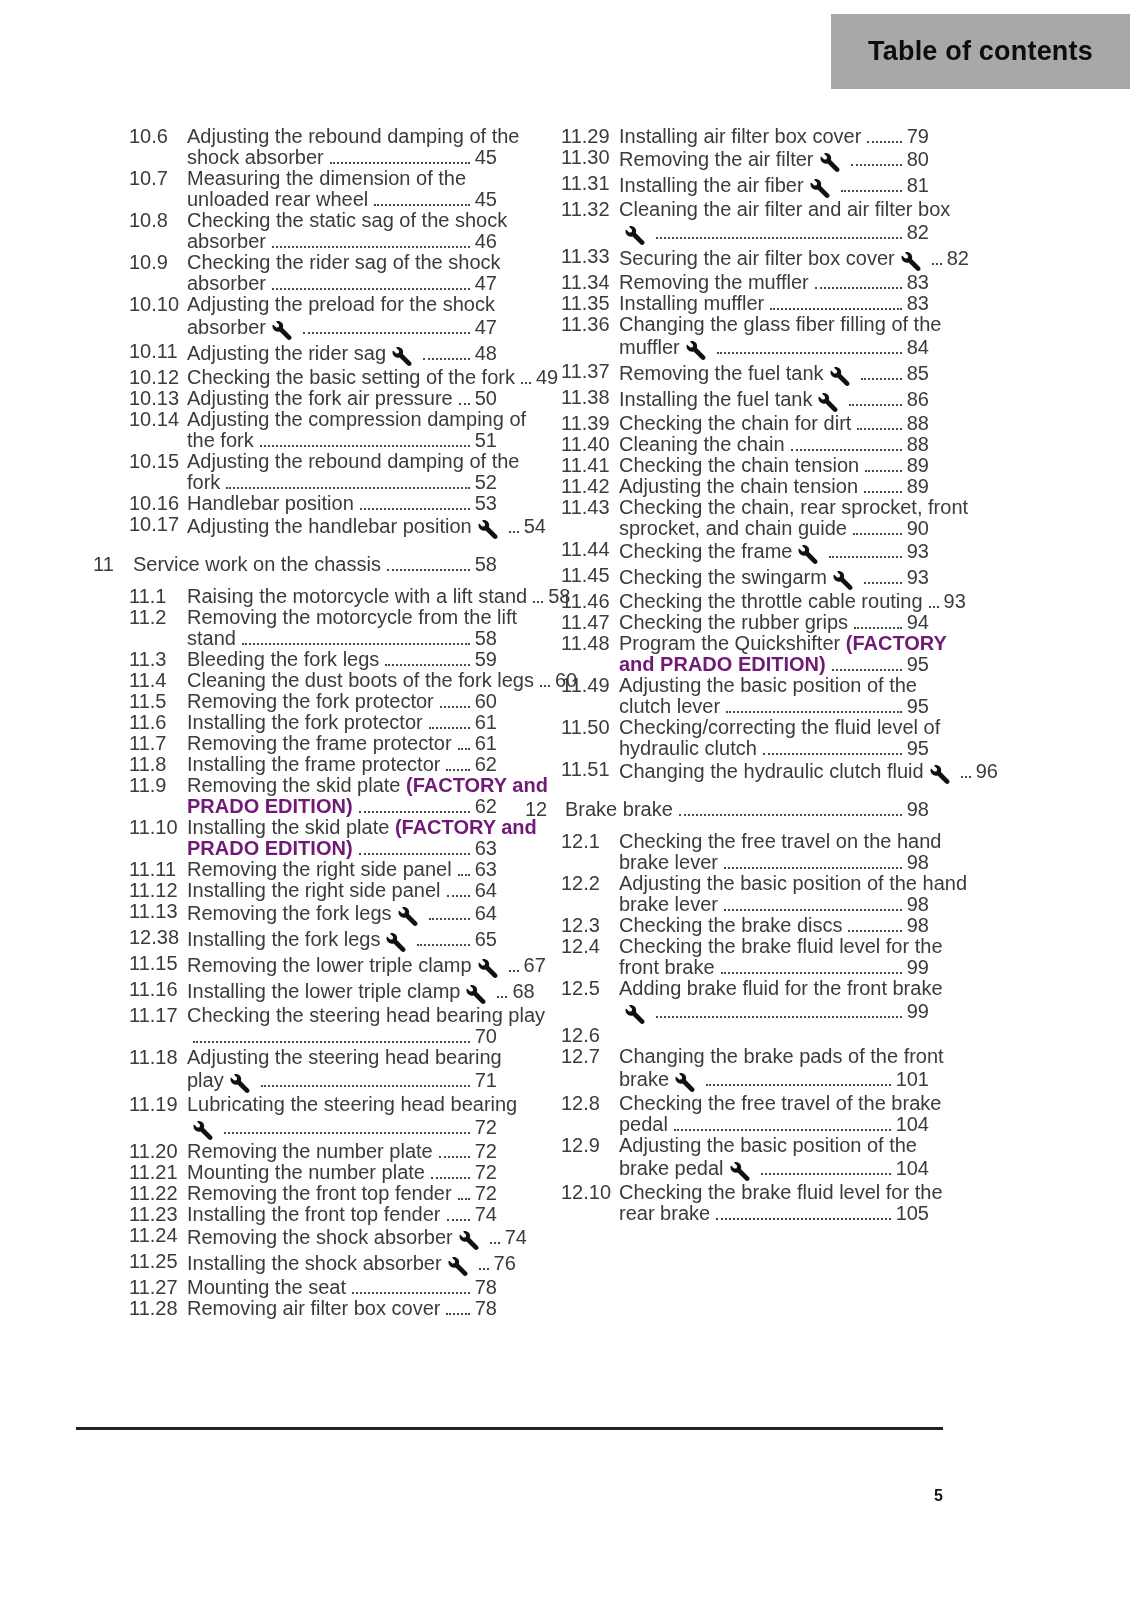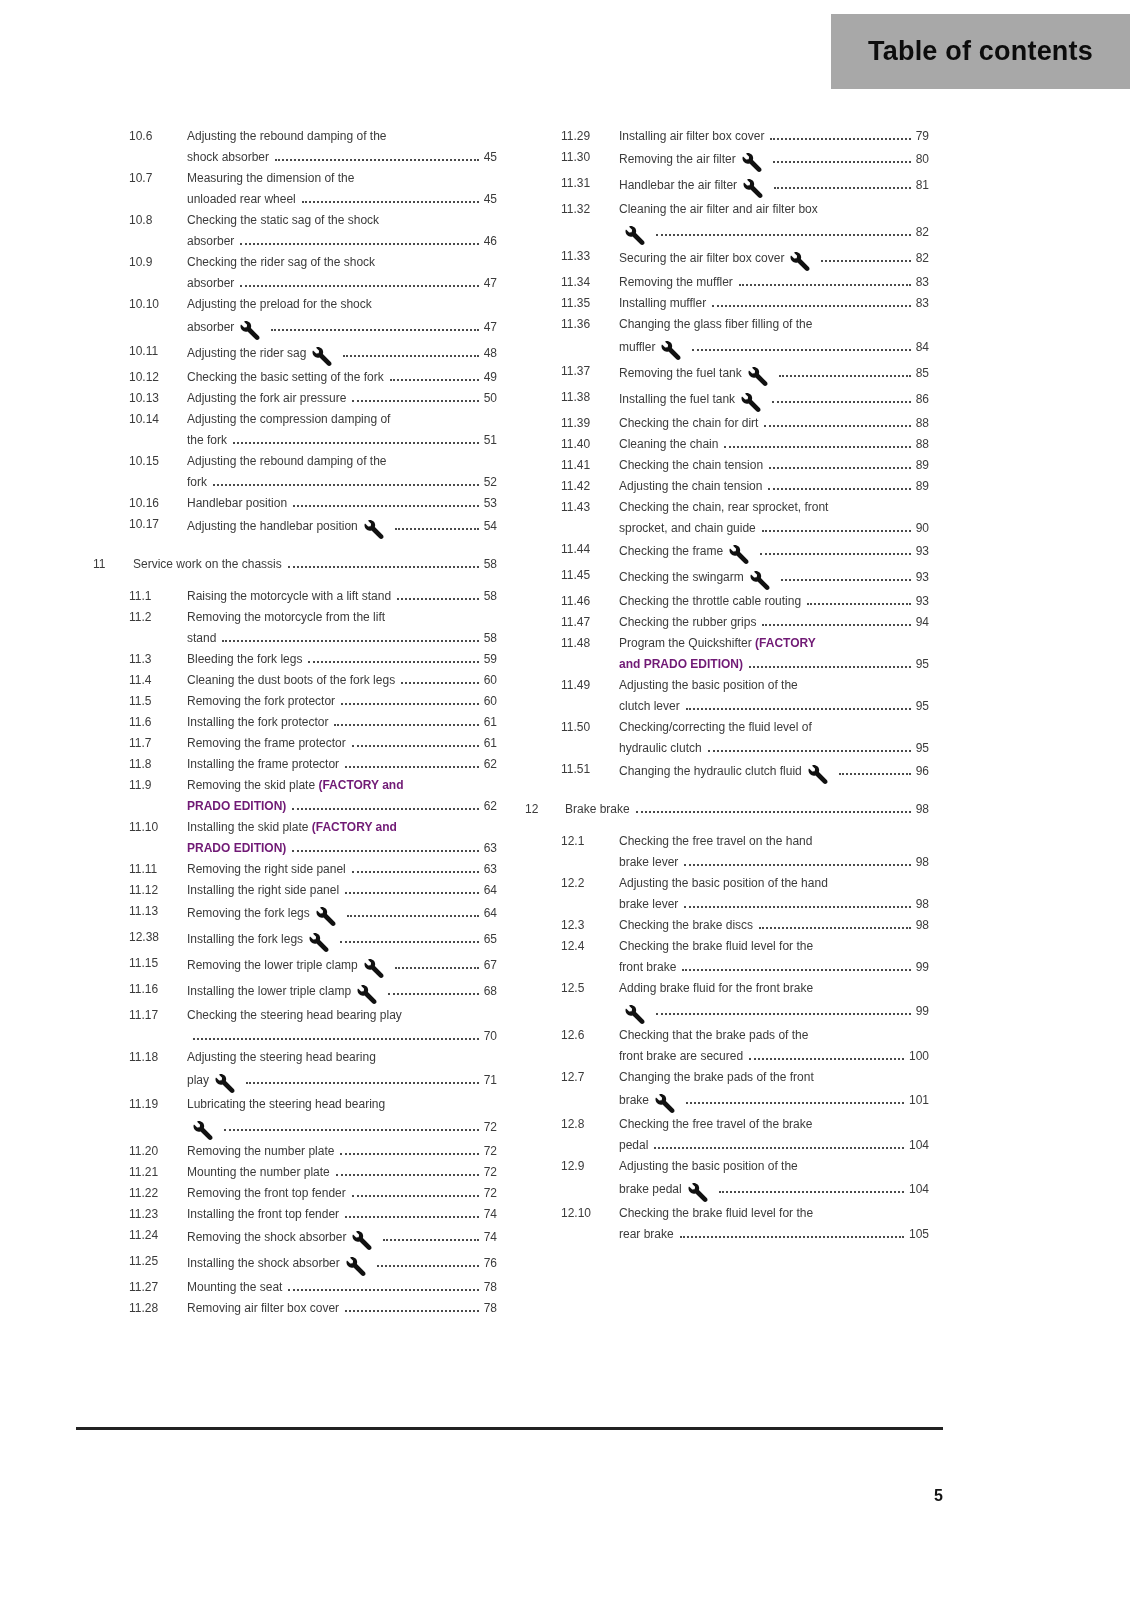--- a/index.html
+++ b/index.html
@@ -8,21 +8,21 @@
     font-family:"Liberation Sans",sans-serif;color:#3b3b3b;overflow:hidden;
   }
   .header-bar{
     position:absolute;left:831px;right:0;top:14px;height:75px;
     background:#a8a8a8;display:flex;align-items:center;justify-content:center;
   }
   .header-bar .title{
     font-size:27px;font-weight:bold;color:#0d0d0d;letter-spacing:0.2px;
   }
   .col{
-    position:absolute;top:126px;width:404px;font-size:12px;line-height:21px;
+    position:absolute;top:126px;width:404px;font-size:20px;line-height:21px;
   }
   .col-left{left:93px;}
   .col-right{left:525px;}
   .sec-row{display:flex;margin:14px 0 11px 0;}
   .sec-num{flex:none;width:40px;}
   .entry-row{display:flex;padding-left:36px;}
   .num{flex:none;width:58px;}
   .lines{flex:1;min-width:0;}
   .line{display:flex;align-items:baseline;}
   .line.grow{flex:1;min-width:0;}
@@ -546,21 +546,21 @@
           </svg>
           <span class="dots"></span>
           <span class="pg">80</span>
         </div>
       </div>
     </div>
     <div class="entry-row">
       <span class="num">11.31</span>
       <div class="lines">
         <div class="line wline">
-          <span class="txt">Handlebar the air filter</span>
+          <span class="txt">Installing the air fiber</span>
           <svg viewBox="0 0 512 512" class="wrench">
             <path d="M507.73 109.1c-2.24-9.03-13.54-12.09-20.12-5.51l-74.36 74.36-67.88-11.31-11.31-67.88 74.36-74.36c6.62-6.62 3.43-17.9-5.66-20.16-47.38-11.74-99.55.91-136.58 37.93-39.64 39.64-50.55 97.1-34.05 147.2L18.74 402.76c-24.99 24.99-24.99 65.51 0 90.5 24.99 24.99 65.51 24.99 90.5 0l213.21-213.21c50.12 16.71 107.47 5.68 147.37-34.22 37.07-37.07 49.7-89.32 37.91-136.73z" transform="scale(-1,1) translate(-512,0)"></path>
           </svg>
           <span class="dots"></span>
           <span class="pg">81</span>
         </div>
       </div>
     </div>
     <div class="entry-row">
       <span class="num">11.32</span>
@@ -870,30 +870,20 @@
           <svg viewBox="0 0 512 512" class="wrench">
             <path d="M507.73 109.1c-2.24-9.03-13.54-12.09-20.12-5.51l-74.36 74.36-67.88-11.31-11.31-67.88 74.36-74.36c6.62-6.62 3.43-17.9-5.66-20.16-47.38-11.74-99.55.91-136.58 37.93-39.64 39.64-50.55 97.1-34.05 147.2L18.74 402.76c-24.99 24.99-24.99 65.51 0 90.5 24.99 24.99 65.51 24.99 90.5 0l213.21-213.21c50.12 16.71 107.47 5.68 147.37-34.22 37.07-37.07 49.7-89.32 37.91-136.73z" transform="scale(-1,1) translate(-512,0)"></path>
           </svg>
           <span class="dots"></span>
           <span class="pg">99</span>
         </div>
       </div>
     </div>
     <div class="entry-row">
       <span class="num">12.6</span>
-      <div class="lines">
-        <div class="line">
-          <span class="txt">Checking that the brake pads of the</span>
-        </div>
-        <div class="line">
-          <span class="txt">front brake are secured</span>
-          <span class="dots"></span>
-          <span class="pg">100</span>
-        </div>
-      </div>
     </div>
     <div class="entry-row">
       <span class="num">12.7</span>
       <div class="lines">
         <div class="line">
           <span class="txt">Changing the brake pads of the front</span>
         </div>
         <div class="line wline">
           <span class="txt">brake</span>
           <svg viewBox="0 0 512 512" class="wrench">

